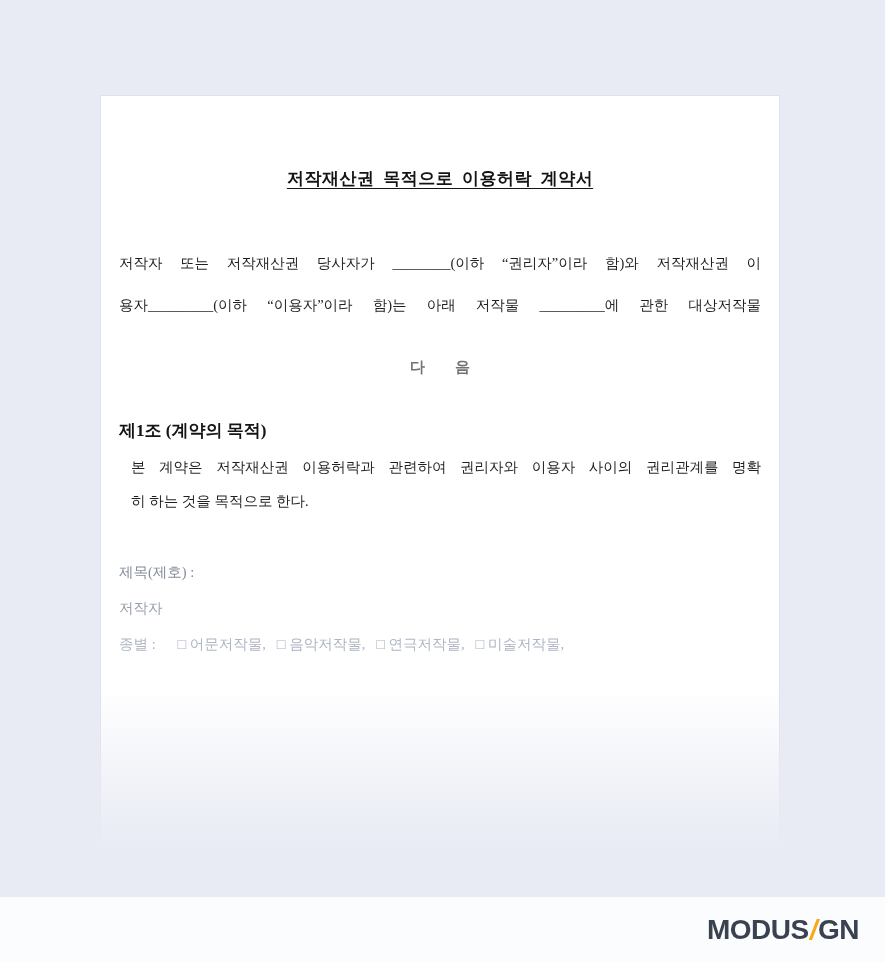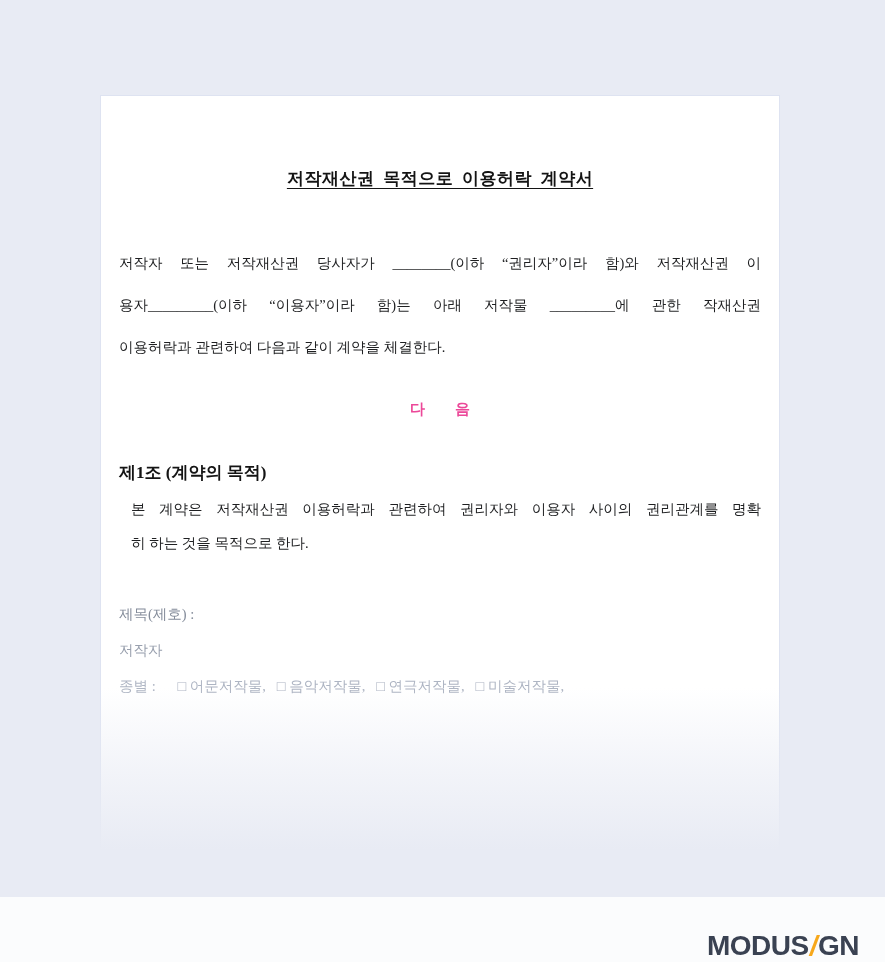--- a/index.html
+++ b/index.html
@@ -42,21 +42,21 @@
   .intro { margin-top: 52px; }
   .intro .line { line-height: 42px; height: 42px; overflow: hidden; }
   .just { text-align: justify; text-align-last: justify; }
   .daum {
     margin-top: 30px;
     line-height: 22px;
     text-align: center;
     font-weight: bold;
     font-size: 15px;
     white-space: pre-wrap;
-    color: #ec4899;
+    color: #737373;
   }
   .section { margin-top: 42px; }
   .section .heading {
     font-weight: bold;
     font-size: 17px;
     line-height: 22px;
     margin-bottom: 8px;
     color: #141414;
   }
   .section .pline { line-height: 34px; height: 34px; overflow: hidden; margin-left: 12px; }
@@ -81,21 +81,21 @@
     pointer-events: none;
   }
   
   .footer {
     position: absolute;
     left: 0; top: 897px;
     width: 885px; height: 65px;
     box-sizing: border-box;
     background: var(--footerBg, #FBFCFD);
     display: flex;
-    align-items: flex-end;
+    align-items: center;
     justify-content: flex-end;
     padding-right: 26px;
   }
   .logo {
     font-family: "Liberation Sans", "DejaVu Sans", sans-serif;
     font-size: 28px;
     font-weight: bold;
     letter-spacing: -0.5px;
     color: var(--brandNavy, #3A4252);
     cursor: pointer;
@@ -110,22 +110,21 @@
 </head>
 <body>
 
 <div class="canvas">
 
   <div class="doc-page">
     <h1 class="doc-title">저작재산권 목적으로 이용허락 계약서</h1>
 
     <div class="intro" id="intro">
         <div class="line just">저작자 또는 저작재산권 당사자가 ________(이하 “권리자”이라 함)와 저작재산권 이</div>
-        <div class="line just">용자_________(이하 “이용자”이라 함)는 아래 저작물 _________에 관한 작재산권</div>
-        <div class="line">이용허락과 관련하여 다음과 같이 계약을 체결한다.</div>
+        <div class="line just">용자_________(이하 “이용자”이라 함)는 아래 저작물 _________에 관한 대상저작물</div>
       </div>
 
     <div class="daum">다        음</div>
 
     <div id="sections">
         <div class="section">
           <div class="heading">제1조 (계약의 목적)</div>
           <div class="pline just">본 계약은 저작재산권 이용허락과 관련하여 권리자와 이용자 사이의 권리관계를 명확</div>
           <div class="pline">히 하는 것을 목적으로 한다.</div>
         </div>

